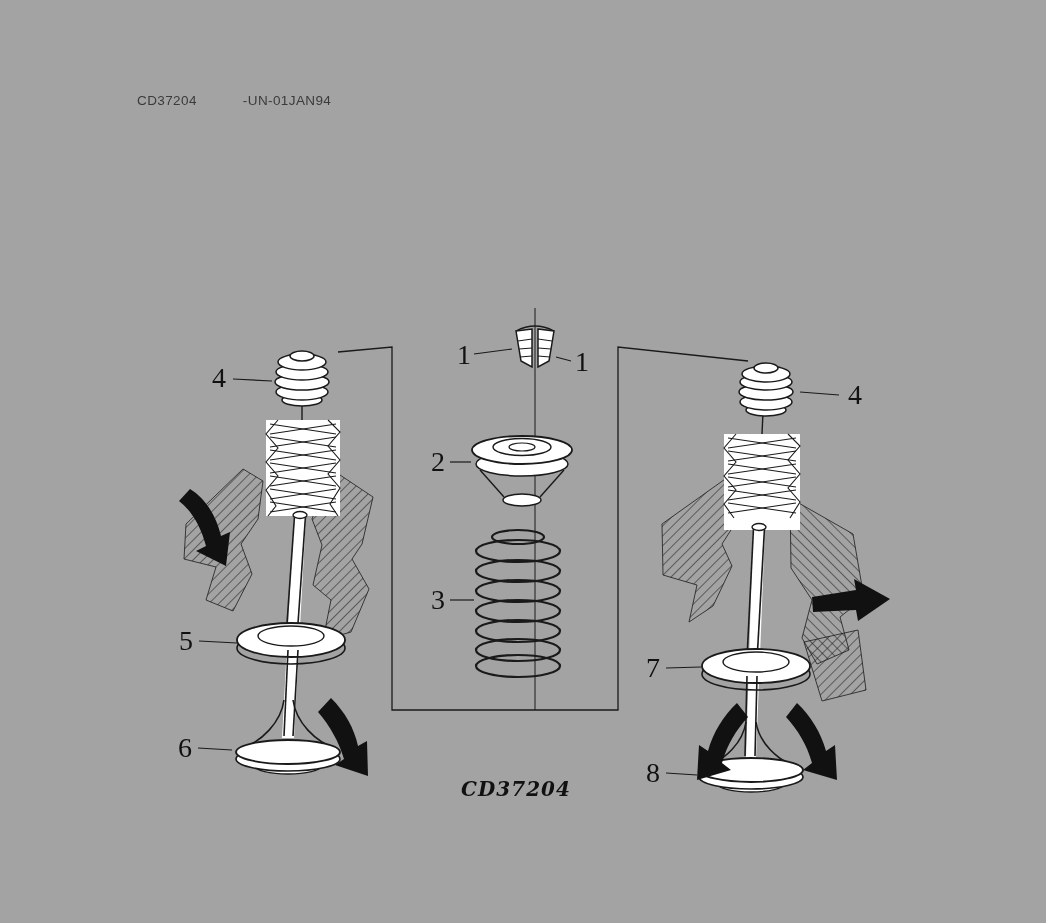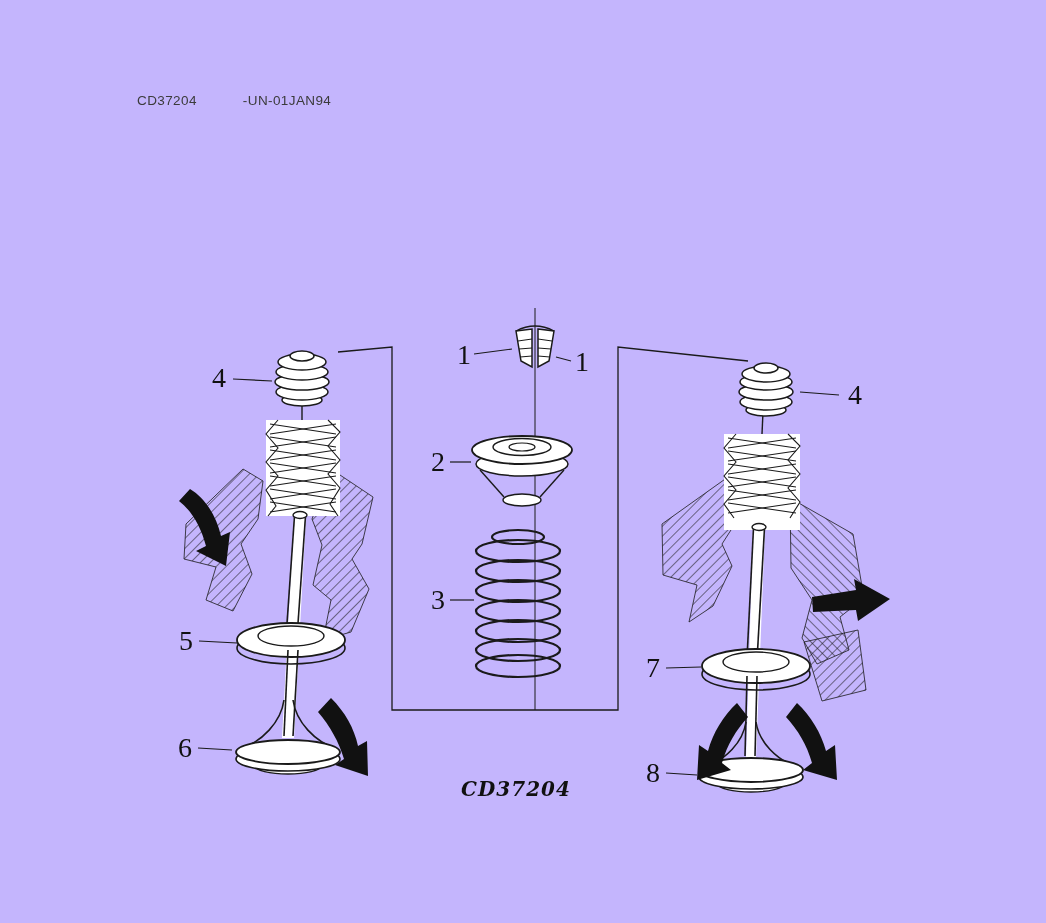--- a/index.html
+++ b/index.html
@@ -1,19 +1,19 @@
 <!DOCTYPE html>
 <html><head>
 <meta charset="utf-8">
 <style>
   html,body{margin:0;padding:0;background:#fff;}
   .page{
     position:relative;
     width:1046px;height:923px;
-    background:#c4b5fd;
+    background:#a3a3a3;
     font-family:"Liberation Sans",sans-serif;
     overflow:hidden;
   }
   .header{
     position:absolute;left:137px;top:93px;
     font-size:13.5px;color:#3b3b3b;letter-spacing:.4px;
     white-space:nowrap;
   }
   .header .rev{margin-left:46px;}
   .drawing{position:absolute;left:0;top:0;}

